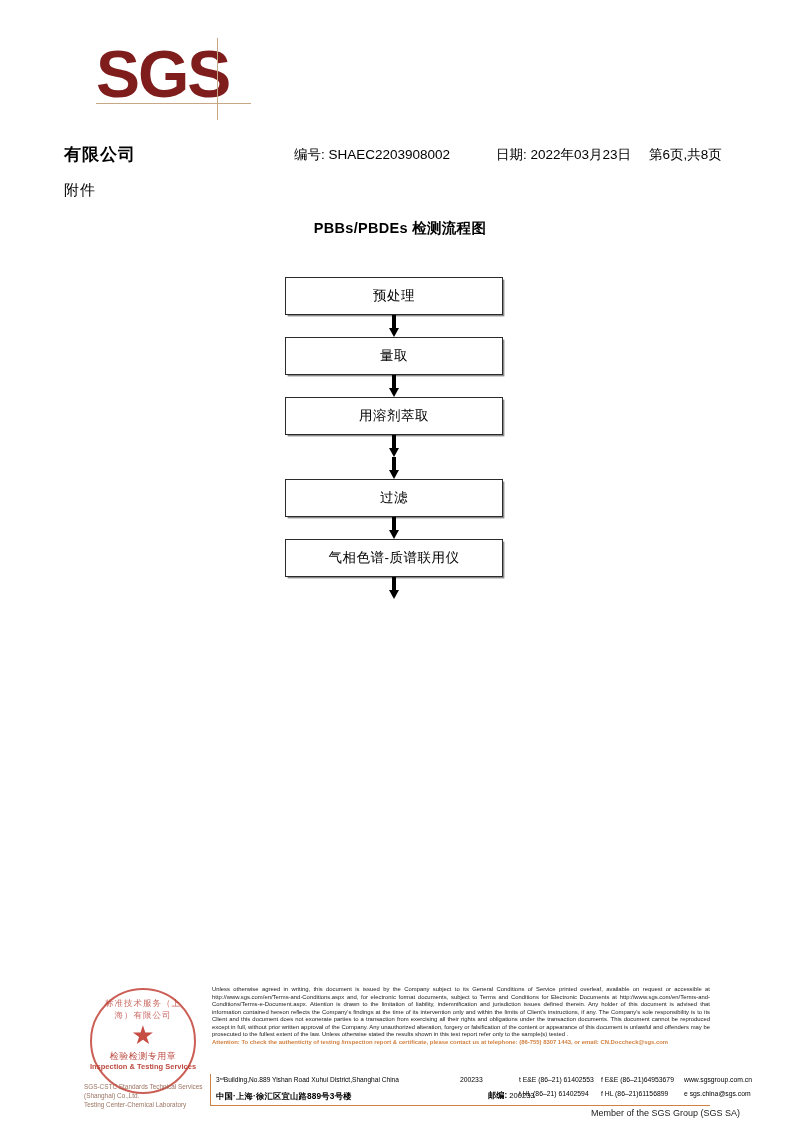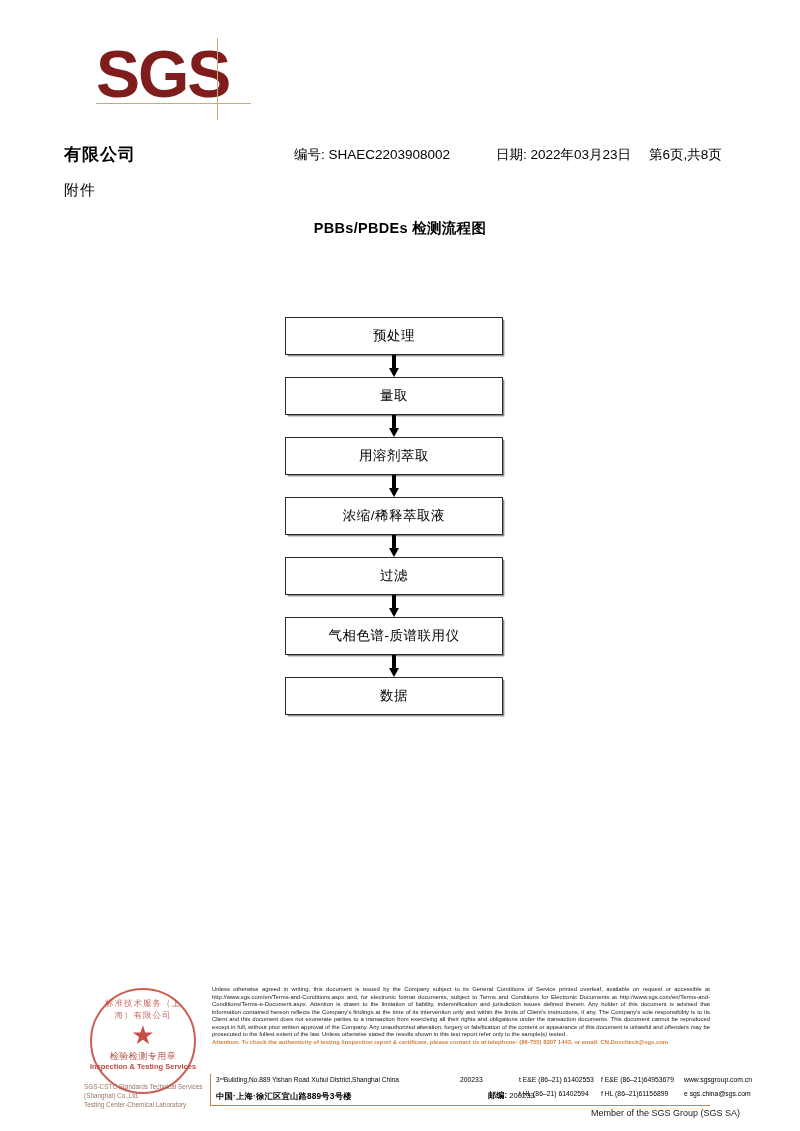--- a/index.html
+++ b/index.html
@@ -44,21 +44,21 @@
   .hdr-attach {
     position: absolute; left: 64px; top: 181px;
     font-size: 15px; font-weight: 500; letter-spacing: 1px;
   }
 
   
   .flow-title {
     position: absolute; left: 0; top: 219px; width: 800px;
     text-align: center; font-size: 14.5px; font-weight: bold; letter-spacing: .3px;
   }
-  .flow { position: absolute; left: 285px; top: 277px; width: 220px; margin-top: 40px; }
+  .flow { position: absolute; left: 285px; top: 277px; width: 220px; }
   .flow-box {
     position: relative;
     width: 218px; height: 38px;
     border: 1.2px solid #2b2b2b;
     background: #fff;
     display: flex; align-items: center; justify-content: center;
     font-size: 13.5px; letter-spacing: .5px;
     box-shadow: 2px 2px 0 -0.6px #8a8a8a;
   }
   .flow-arrow {
@@ -185,23 +185,20 @@
     </div>
 
     <div class="flow-box">
       <span>用溶剂萃取</span>
     </div>
     <div class="flow-arrow">
       <span class="shaft"></span>
       <span class="head"></span>
     </div>
 
-    <div class="flow-box">
-      <span>浓缩/稀释萃取液</span>
-    </div>
     <div class="flow-arrow">
       <span class="shaft"></span>
       <span class="head"></span>
     </div>
 
     <div class="flow-box">
       <span>过滤</span>
     </div>
     <div class="flow-arrow">
       <span class="shaft"></span>
@@ -209,23 +206,20 @@
     </div>
 
     <div class="flow-box">
       <span>气相色谱-质谱联用仪</span>
     </div>
     <div class="flow-arrow">
       <span class="shaft"></span>
       <span class="head"></span>
     </div>
 
-    <div class="flow-box">
-      <span>数据</span>
-    </div>
   </div>
 
   <div class="stamp">
     <div class="stamp-circle"></div>
     <div class="stamp-arc-top">标准技术服务（上海）有限公司</div>
     <div class="stamp-star">★</div>
     <div class="stamp-cn">检验检测专用章</div>
     <div class="stamp-en">Inspection &amp; Testing Services</div>
     <div class="stamp-foot">
       <div>SGS-CSTC Standards Technical Services (Shanghai) Co.,Ltd.</div>

